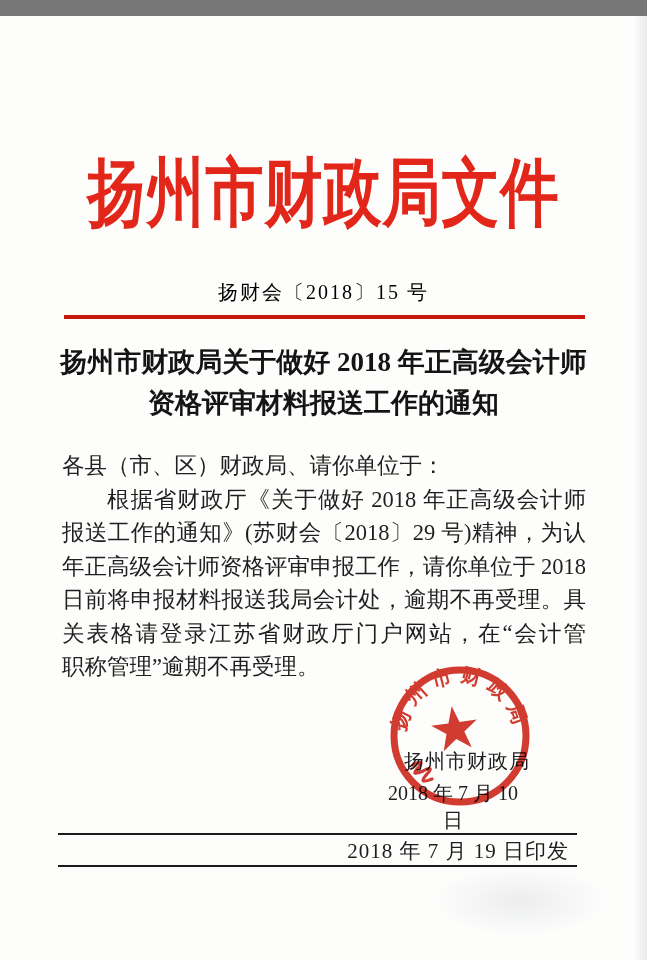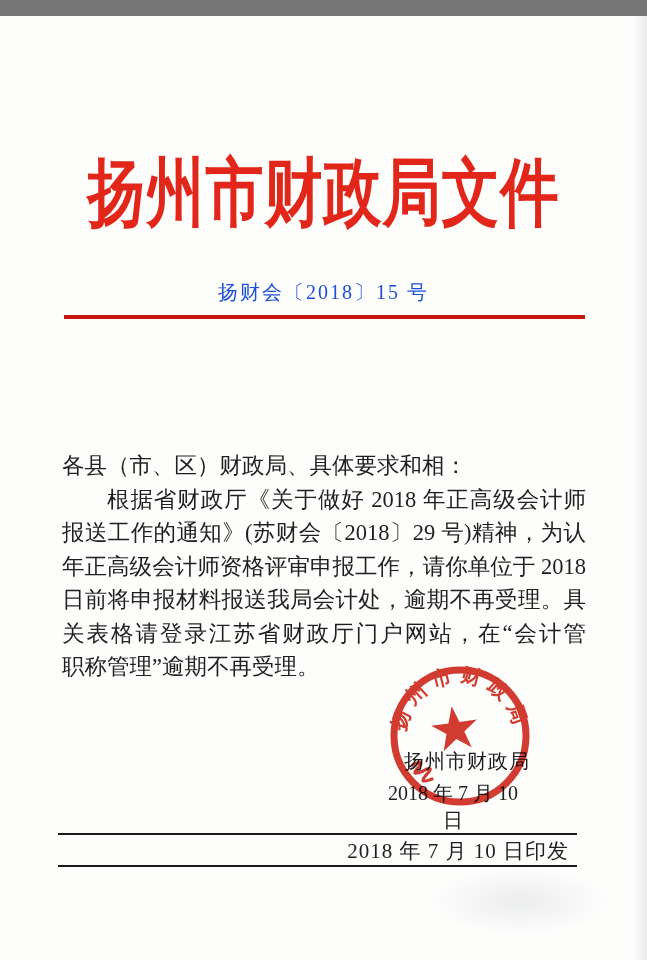--- a/index.html
+++ b/index.html
@@ -33,21 +33,21 @@
     font-size:58px; font-weight:bold;
     color:#e2261a;
     letter-spacing:1px;
     transform:scaleY(1.28);
     transform-origin:top center;
     white-space:nowrap;
   }
   .doc-number {
     position:absolute; top:263px; left:0; width:100%;
     text-align:center;
-    font-size:20px; letter-spacing:2px; color:#1d4ed8;
+    font-size:20px; letter-spacing:2px; color:#000000;
   }
   .red-rule {
     position:absolute; top:299px; left:64px; width:521px; height:4px;
     background:#c9180e;
   }
   .doc-title {
     position:absolute; top:326px; left:40px; width:567px;
     text-align:center;
     font-size:27px; font-weight:bold; line-height:41px;
     color:#141414;
@@ -87,23 +87,27 @@
 <body>
 
 <div class="page">
 
   <div class="header-title">扬州市财政局文件</div>
 
   <div class="doc-number">扬财会〔2018〕15 号</div>
 
   <div class="red-rule"></div>
 
+  <div class="doc-title">
+    <div>扬州市财政局关于做好 2018 年正高级会计师</div>
+    <div>资格评审材料报送工作的通知</div>
+  </div>
 
   <div class="body-block">
-    <div class="bl">各县（市、区）财政局、具体要求和相：</div>
+    <div class="bl">各县（市、区）财政局、请你单位于：</div>
     <div class="bl j indent">根据省财政厅《关于做好 2018 年正高级会计师资格评审材料</div>
     <div class="bl j">报送工作的通知》(苏财会〔2018〕29 号)精神，为认真做好 2018</div>
     <div class="bl j">年正高级会计师资格评审申报工作，请你单位于 2018 年 8 月 6</div>
     <div class="bl j">日前将申报材料报送我局会计处，逾期不再受理。具体要求和相</div>
     <div class="bl j">关表格请登录江苏省财政厅门户网站，在“会计管理”栏目下“会计</div>
     <div class="bl">职称管理”逾期不再受理。</div>
   </div>
 
   <svg class="seal" viewBox="0 0 150 150" aria-hidden="true">
     <circle cx="75" cy="75" r="66" fill="none" stroke="#cf2a1e" stroke-width="7"></circle>
@@ -112,20 +116,20 @@
       <textPath href="#sealArc" startOffset="50%" text-anchor="middle">扬州市财政局</textPath>
     </text>
     <polygon fill="#cf2a1e" transform="translate(70,69) rotate(-8)" points="0,-24 5.6,-7.4 23,-7.4 9,2.8 14.1,19.4 0,9.2 -14.1,19.4 -9,2.8 -23,-7.4 -5.6,-7.4"></polygon>
     <path d="M 28,104 q 12,-6 6,2 q -10,10 4,4 q 12,-6 4,3 q -10,11 5,5" fill="none" stroke="#cf2a1e" stroke-width="3.2" stroke-linecap="round"></path>
   </svg>
 
   <div class="sign-org">扬州市财政局</div>
   <div class="sign-date">2018 年 7 月 10 日</div>
 
   <div class="footer-rule fr-top"></div>
-  <div class="footer-right">2018 年 7 月 10 日印发</div>
+  <div class="footer-right">2018 年 7 月 19 日印发</div>
   <div class="footer-rule fr-bottom"></div>
 
   <div class="scan-shadow-right"></div>
   <div class="scan-smudge"></div>
   <div class="scan-strip"></div>
 
 </div>
 
 </body></html>

